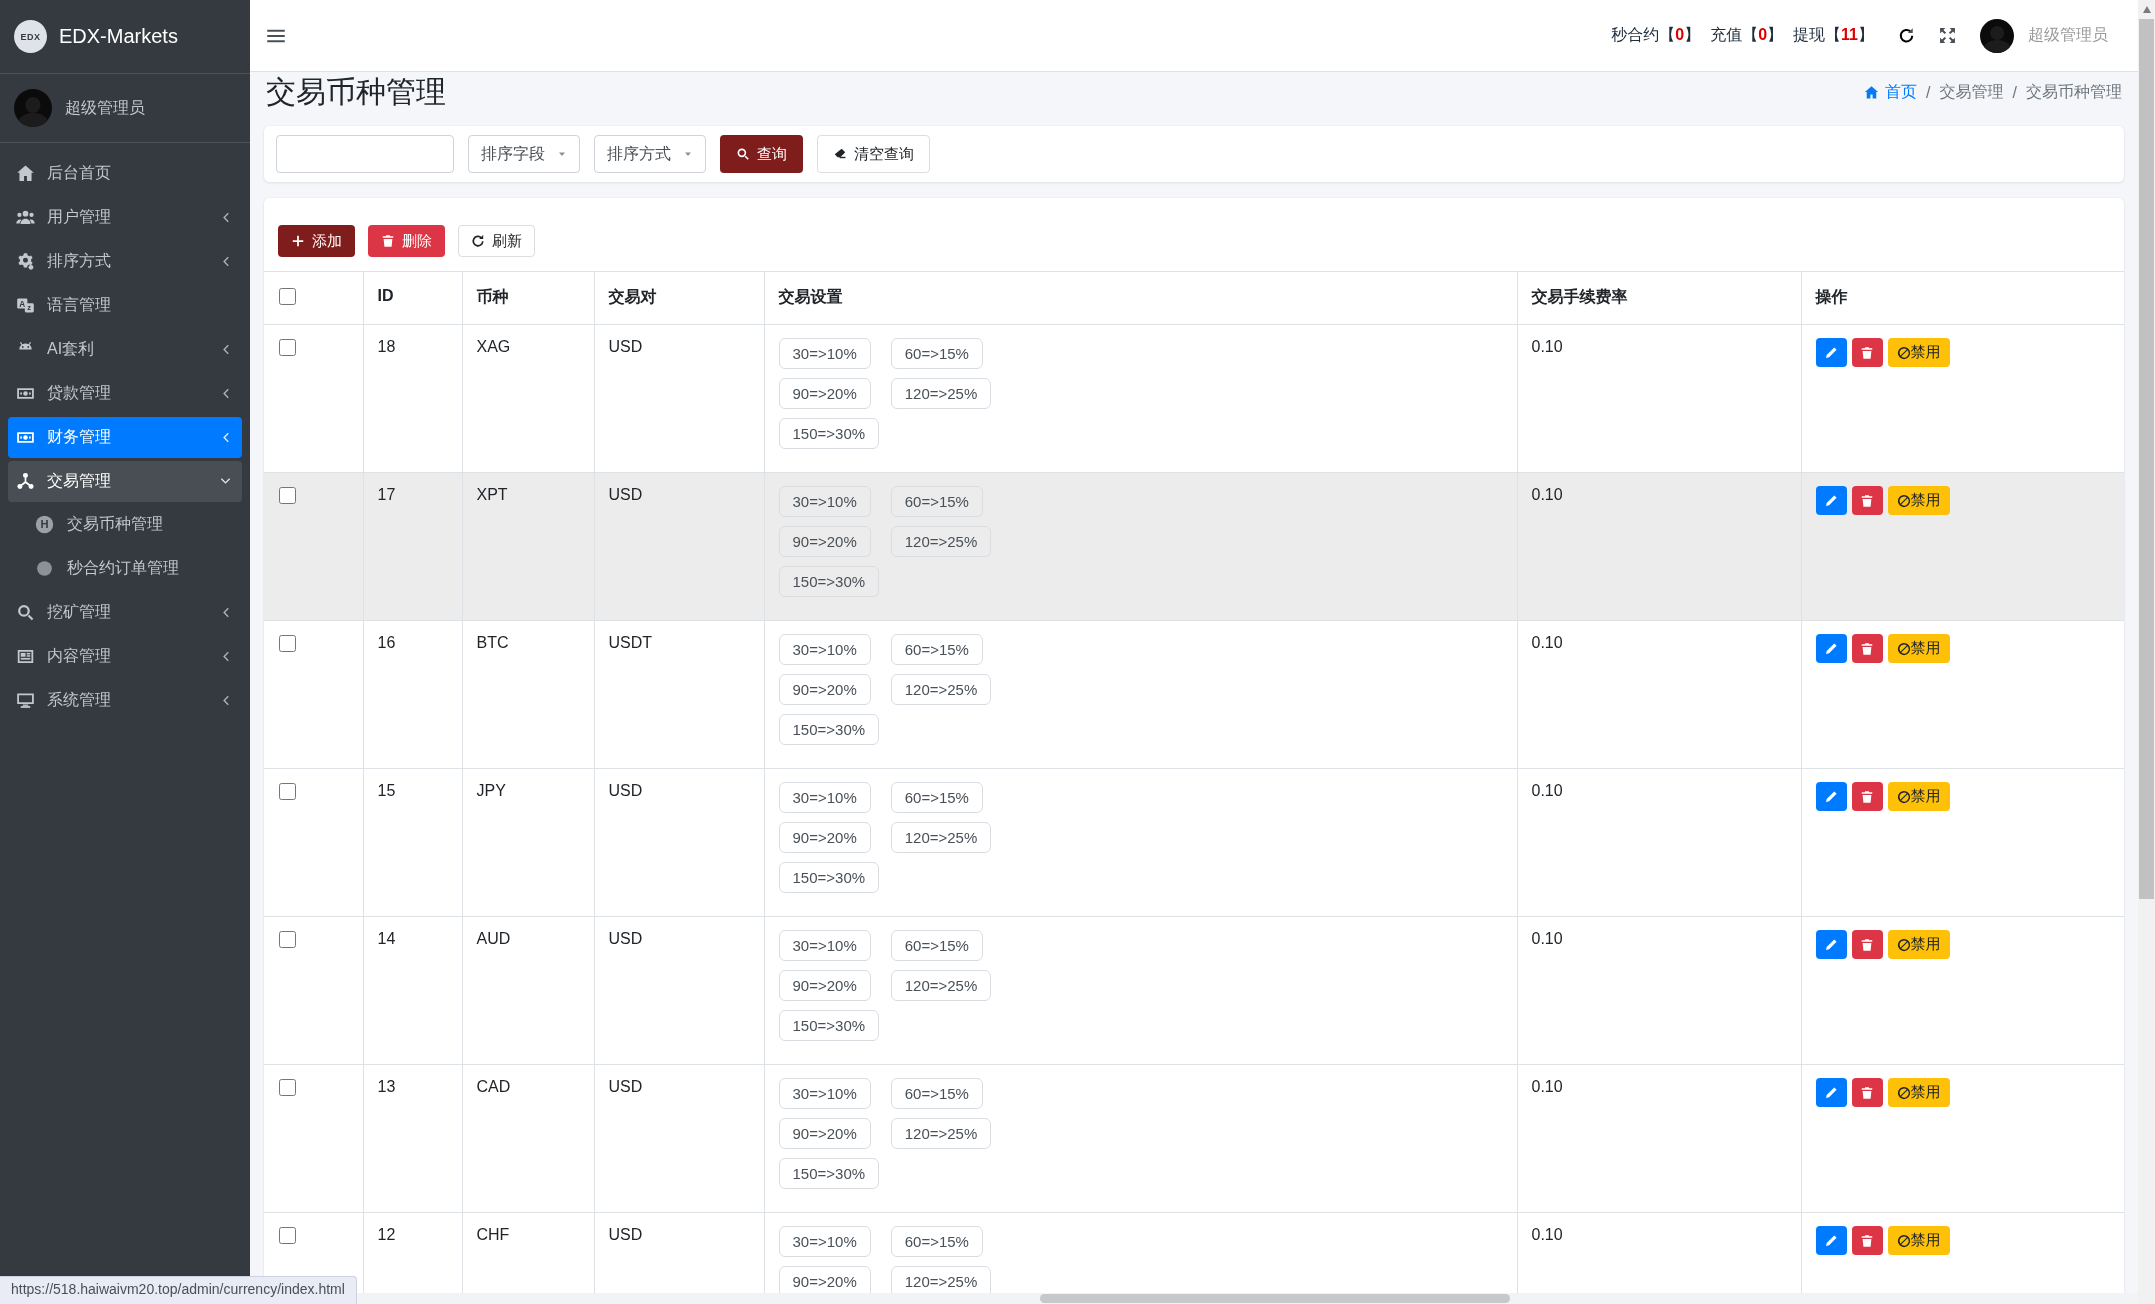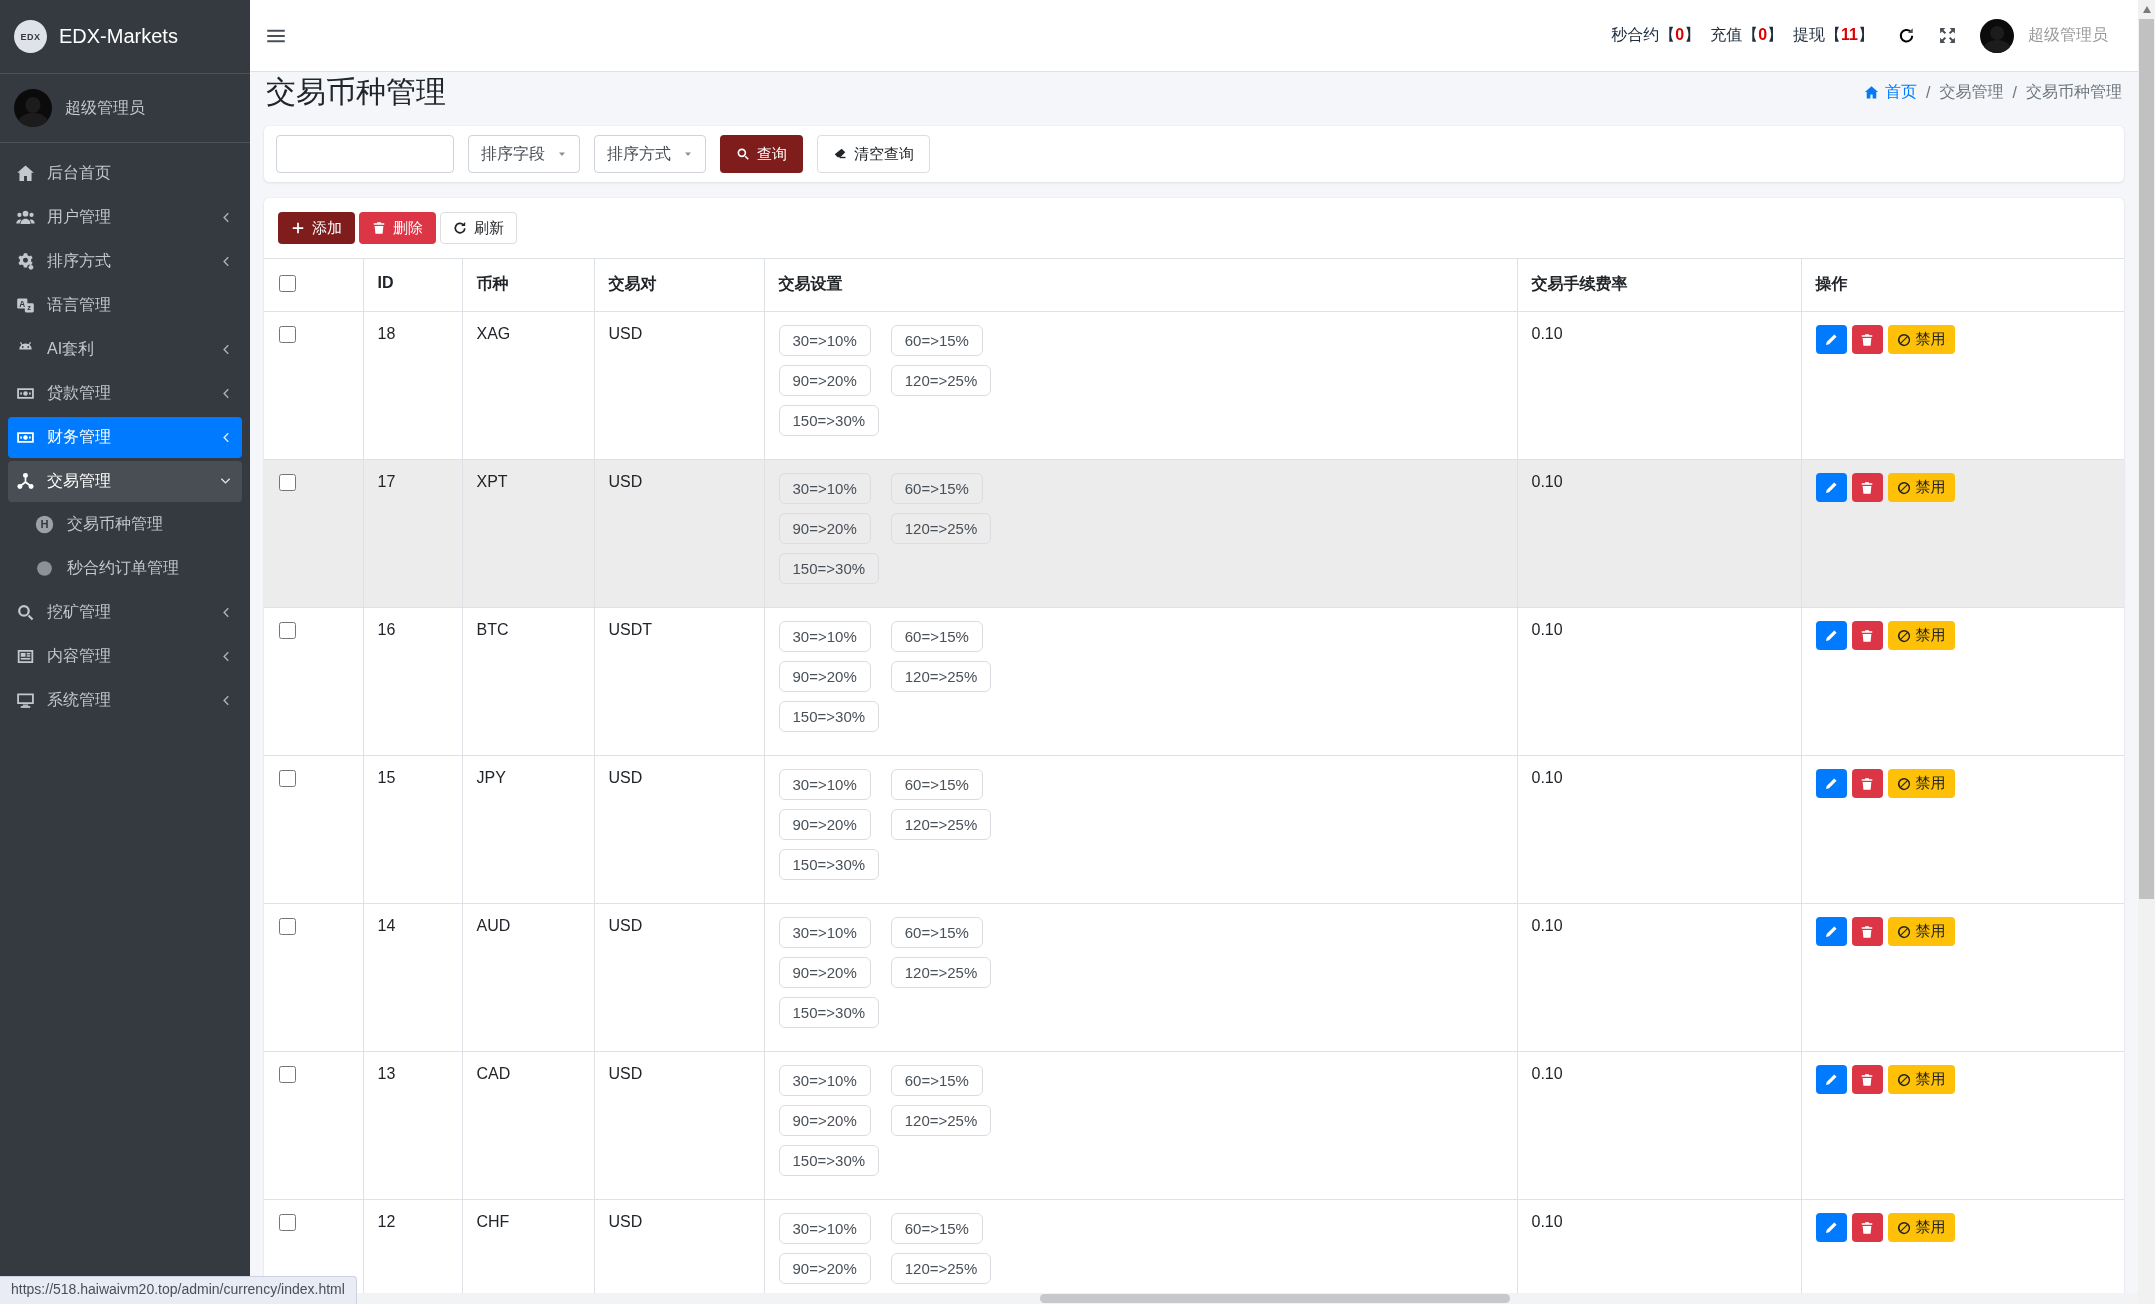--- a/index.html
+++ b/index.html
@@ -65,38 +65,38 @@
   .select { height:38px; border:1px solid #ced4da; border-radius:4px; background:#fff; display:flex; align-items:center; gap:12px; padding:0 12px; font-size:16px; color:#495057; cursor:pointer; }
   .select .caret { width:10px; height:10px; fill:#8a9199; }
   .btn { height:38px; display:inline-flex; align-items:center; gap:7px; border-radius:4px; border:1px solid transparent; font-size:15px; padding:0 15px; cursor:pointer; font-family:inherit; background:none; white-space:nowrap; }
   .btn svg { width:14px; height:14px; fill:currentColor; flex:none; }
   .btn-primary { background:#7f1d1d; color:#fff; }
   .btn-light { background:#fff; border-color:#ddd; color:#212529; }
   .btn-danger { background:#dc3545; color:#fff; }
   .btn-sm { height:32px; padding:0 12px; }
 
   .table-card { padding-top:14px; }
-  .toolbar { display:flex; gap:4px; padding:0 14px 14px; }
+  .toolbar { display:flex; gap:13px; padding:0 14px 14px;margin-top:13px; }
 
   table { width:100%; border-collapse:collapse; table-layout:fixed; }
   th, td { border:1px solid #dee2e6; vertical-align:top; text-align:left; font-size:16px; color:#212529; padding:13px 14px; }
   th { font-weight:600; padding:15px 14px; }
   th:first-child, td:first-child { border-left:none; }
   th:last-child,  td:last-child  { border-right:none; }
   tbody tr { height:148px; background:#fff; }
   tbody tr.hl { background:#ececec;margin-top:28px; }
   .cb { width:17px; height:17px; margin:1px 0 0 1px; cursor:pointer; }
   .chips { display:flex; flex-wrap:wrap; max-width:262px; }
   .chip { border:1px solid #d9dde2; border-radius:6px; padding:6px 13px; font-size:15px; color:#495057; margin:0 20px 9px 0; white-space:nowrap; background:transparent; }
   .actions { display:flex; gap:5px; }
   .abtn { width:31px; height:29px; border-radius:4px; border:none; display:inline-flex; align-items:center; justify-content:center; cursor:pointer; padding:0; }
   .abtn svg { width:14px; height:14px; fill:#fff; }
   .a-edit { background:#007bff; }
   .a-del  { background:#dc3545; }
-  .a-disable { height:29px; background:#ffc107; color:#212529; border:none; border-radius:4px; display:inline-flex; align-items:center; gap:5px; padding:0 9px; font-size:15px; cursor:pointer; font-family:Liberation Mono, monospace; white-space:nowrap; }
+  .a-disable { height:29px; background:#ffc107; color:#212529; border:none; border-radius:4px; display:inline-flex; align-items:center; padding:0 9px; font-size:15px; cursor:pointer; font-family:Liberation Mono, monospace; white-space:nowrap; }
   .a-disable svg { width:14px; height:14px; fill:#212529; flex:none; }
 
   
   .vscroll { position:absolute; right:0; top:0; width:17px; height:1304px; background:#f1f1f1; z-index:40; cursor:pointer; }
   .tri-up { width:0; height:0; border-left:4px solid transparent; border-right:4px solid transparent; border-bottom:7px solid #7a7a7a; margin:6px auto 0; }
   .vthumb { position:absolute; top:19px; left:1px; width:15px; height:880px; background:#c1c1c1; }
   .hscroll { position:absolute; left:0; bottom:0; width:2155px; height:11px; background:#f1f3f5; z-index:30; cursor:pointer; }
   .hthumb { position:absolute; left:1040px; top:1px; width:470px; height:9px; background:#c6c8cc; border-radius:5px; }
   .status-tip { position:absolute; left:0; bottom:0; background:#e9ecf5; border:1px solid #ccd2e0; border-left:none; border-bottom:none; border-top-right-radius:4px; padding:4px 11px 7px; font-size:14px; color:#4a4f5a; z-index:50; white-space:nowrap; }
 </style>

